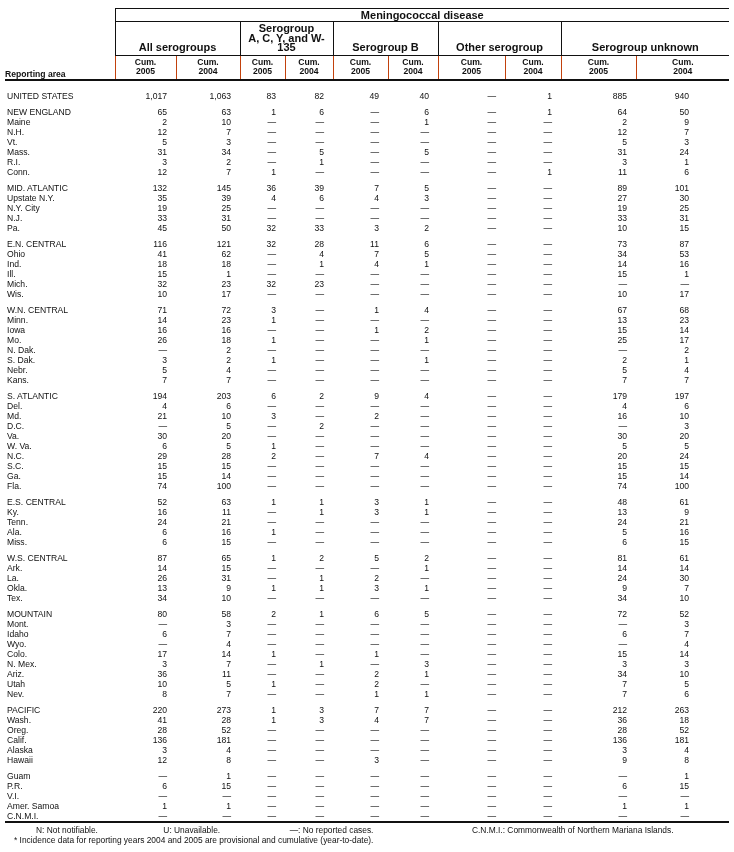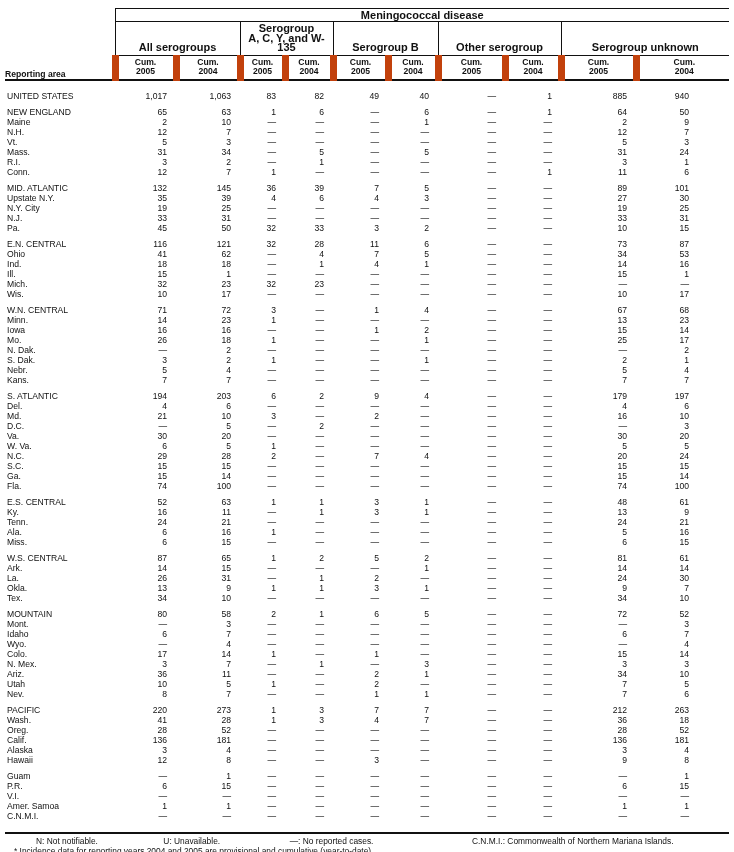--- a/index.html
+++ b/index.html
@@ -49,21 +49,21 @@
     border-left: 1px solid #111;
     border-bottom: 1px solid #111;
     vertical-align: bottom;
     font-size: 11px; font-weight: bold;
     text-align: center;
     white-space: pre-line;
     line-height: 9.6px;
     padding: 2px 1px 2px 1px;
   }
   tr.cum-row th {
-    border-left: 7px solid #c2410c;
+    border-left: 1px solid #c2410c;
     border-bottom: 2px solid #111;
     font-size: 8.6px; font-weight: bold;
     text-align: center;
     white-space: pre-line;
     line-height: 9.6px;
     padding: 2px 0 2px 0;
     vertical-align: bottom;
   }
 
   tbody td {
@@ -71,21 +71,21 @@
     line-height: 10px;
     vertical-align: bottom;
     white-space: nowrap;
     overflow: hidden;
   }
   tbody td.area { text-align: left; padding-left: 2px; }
   tbody td.num  { text-align: right; padding-right: 9px; }
   tbody td.num:last-child { padding-right: 40px; }
   tbody tr.sec td { padding-top: 6px; }
   tbody tr.us td { padding-top: 10px; }
-  tbody tr:last-child td { border-bottom: 2px solid #111; padding-bottom: 11px; }
+  tbody tr:last-child td { border-bottom: 2px solid #111; padding-bottom: 0; }
 
   .footnotes { margin-top: 2px; font-size: 8.4px; line-height: 10.5px; padding-left: 3px; }
   .fn-row span { display: inline-block; vertical-align: top; margin-left: 28px; }
   .fn-w1 { width: 97px; }
   .fn-w2 { width: 96px; }
   .fn-w3 { width: 152px; }
   .fn2 { padding-left: 6px; }
 </style>
 </head>
 <body>

